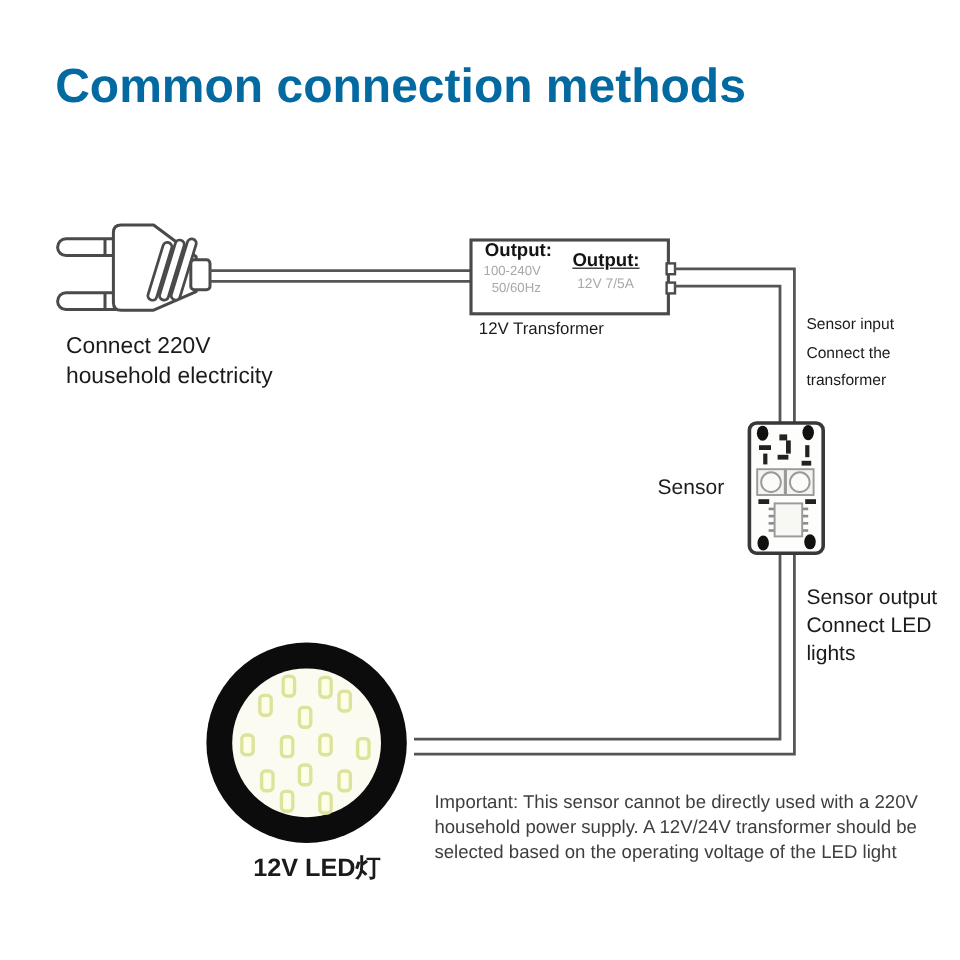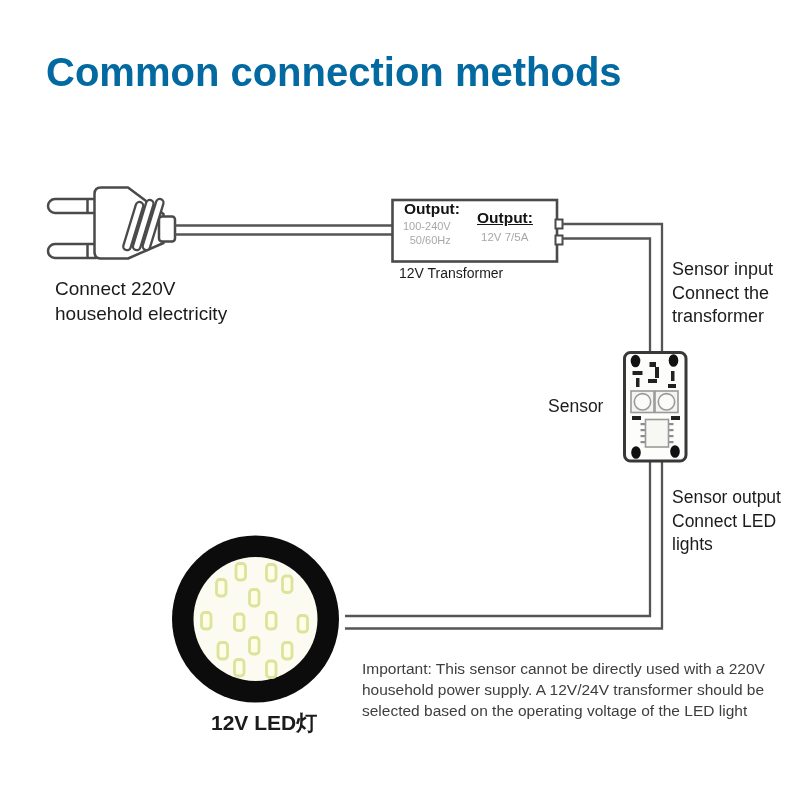--- a/index.html
+++ b/index.html
@@ -9,21 +9,21 @@
   }
   .canvas svg { position:absolute; left:0; top:0; }
   .title {
     position:absolute; left:46px; top:50px;
     font-size:40px; font-weight:bold; color:#0369a1; letter-spacing:0px;
     white-space:nowrap;
   }
   .lbl { position:absolute; color:#1b1b1b; white-space:pre-line; }
   .plug-label        { left:55px;  top:276px; font-size:19px;  line-height:25px; }
   .tf-name           { left:399px; top:265px; font-size:14px;text-align:center; }
-  .sensor-input-note { left:672px; top:258px; font-size:18px; line-height:23.5px; }
+  .sensor-input-note { left:672px; top:258px; font-size:13px; line-height:23.5px; }
   .sensor-name       { left:548px; top:396px; font-size:17.5px; }
   .sensor-output-note{ left:672px; top:486px; font-size:17.5px; line-height:23.5px; }
   .led-name          { left:211px; top:709px; font-size:21px; font-weight:700;text-align:center; }
   .important-note    { left:362px; top:642px; font-size:15.5px; line-height:21px; color:#3e3e3e;margin-top:16px; }
   .tf-text { position:absolute; white-space:pre-line; }
   .tf-input-label  { left:404px; top:200px; font-size:15.5px; font-weight:600; color:#141414; }
   .tf-input-value  { left:403px; top:220px; font-size:11px;  line-height:13.5px; color:#a8a8a8;text-align:right; }
   .tf-output-label { left:477px; top:209px; font-size:15.5px; font-weight:600; color:#141414;text-decoration:underline; }
   .tf-output-value { left:481px; top:231px; font-size:11.5px; color:#a8a8a8; }
 </style>

